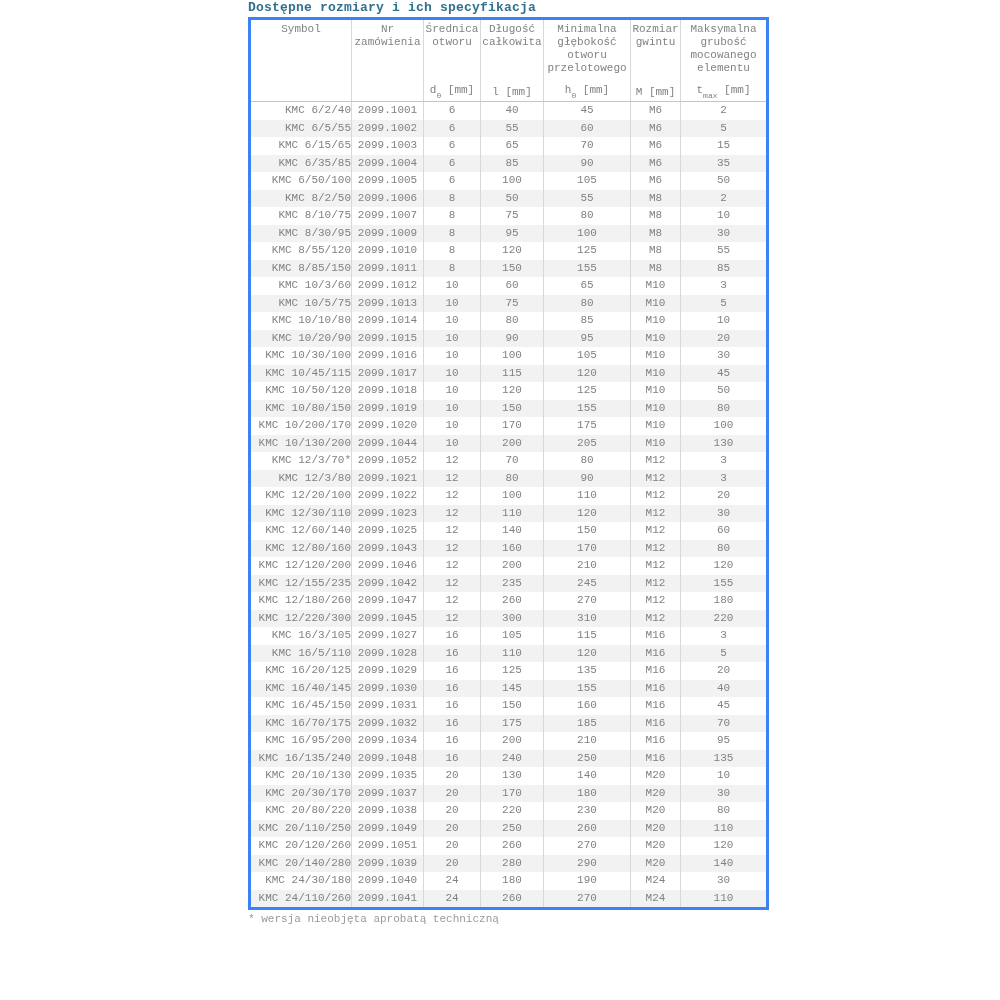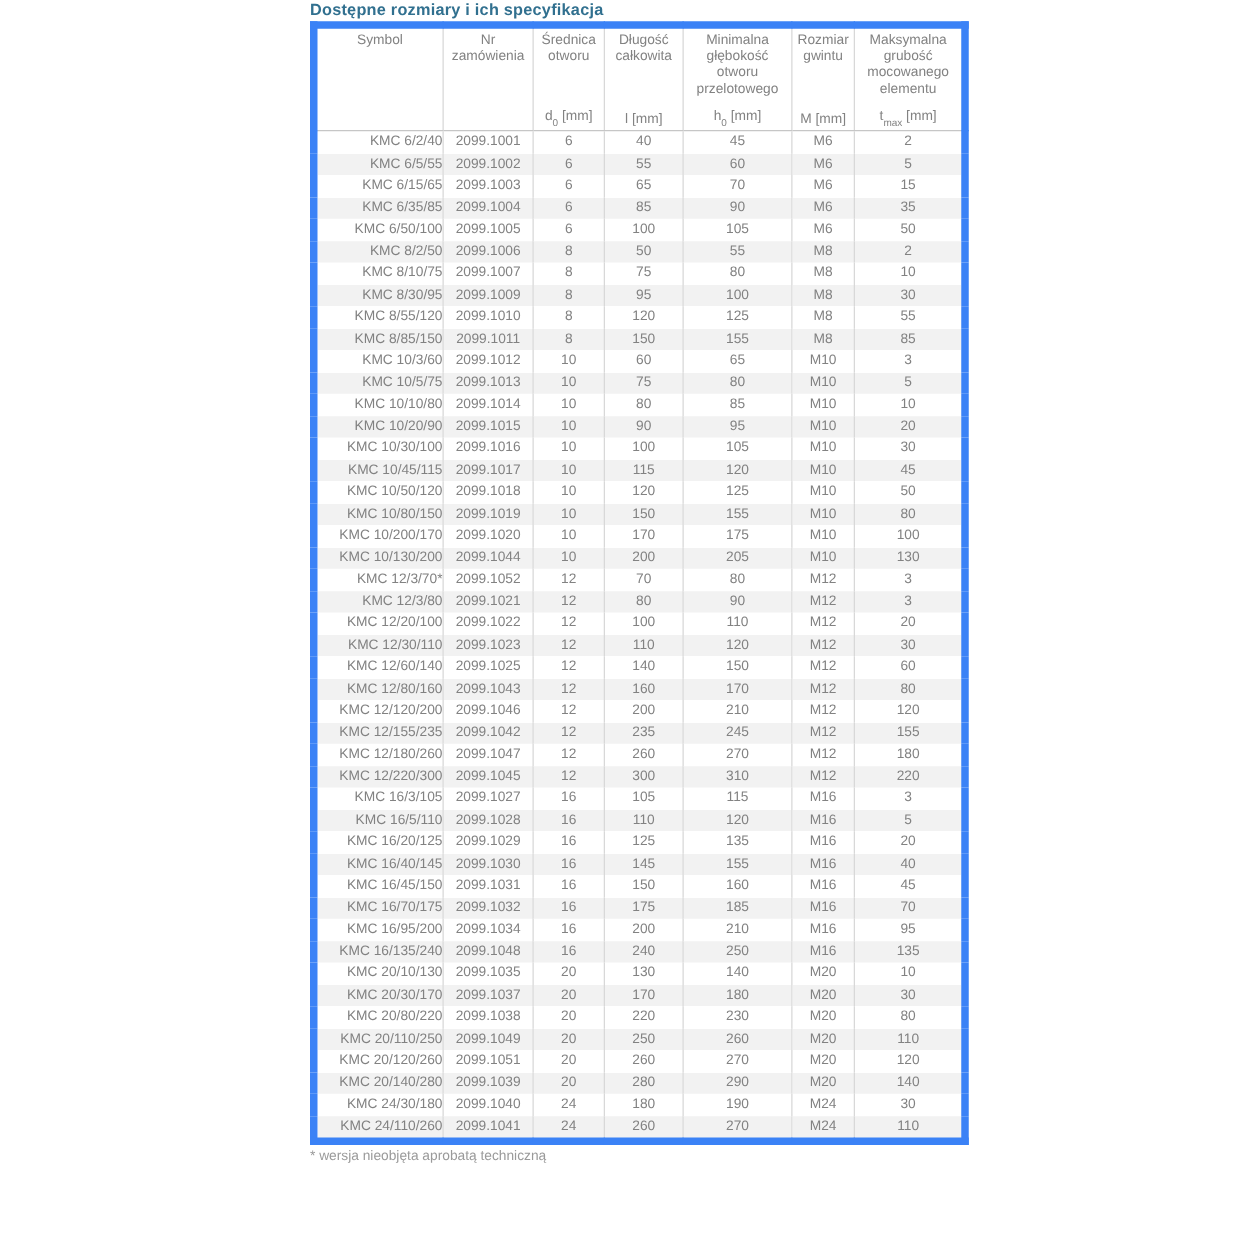--- a/index.html
+++ b/index.html
@@ -2,42 +2,42 @@
 <html><head>
 <meta charset="utf-8">
 <style>
   html, body { margin: 0; padding: 0; background: #ffffff; }
   .page {
     position: relative;
     width: 1000px;
     height: 1000px;
     overflow: hidden;
     background: #ffffff;
-    font-family: Liberation Sans, sans-serif;
+    font-family: Liberation Mono, monospace;
   }
   .content {
     position: absolute;
     left: 248px;
     top: 0;
     width: 512px;
   }
   .section-title {
     margin: 0 0 2px 0;
     padding-top: 1px;
     font-size: 13px;
     line-height: 14px;
     font-weight: bold;
     color: #31708f;
     letter-spacing: 0.2px;
   }
   table.spec-table {
     border-collapse: collapse;
     table-layout: fixed;
     width: 509px;
-    border: 6px solid #3b82f6;
+    border: 3px solid #3b82f6;
   }
   .spec-table th, .spec-table td {
     border-left: 1px solid #d8d8d8;
     padding: 0;
     font-size: 11px;
     color: #828282;
     overflow: hidden;
     white-space: nowrap;
   }
   .spec-table th:first-child, .spec-table td:first-child { border-left: none; }

